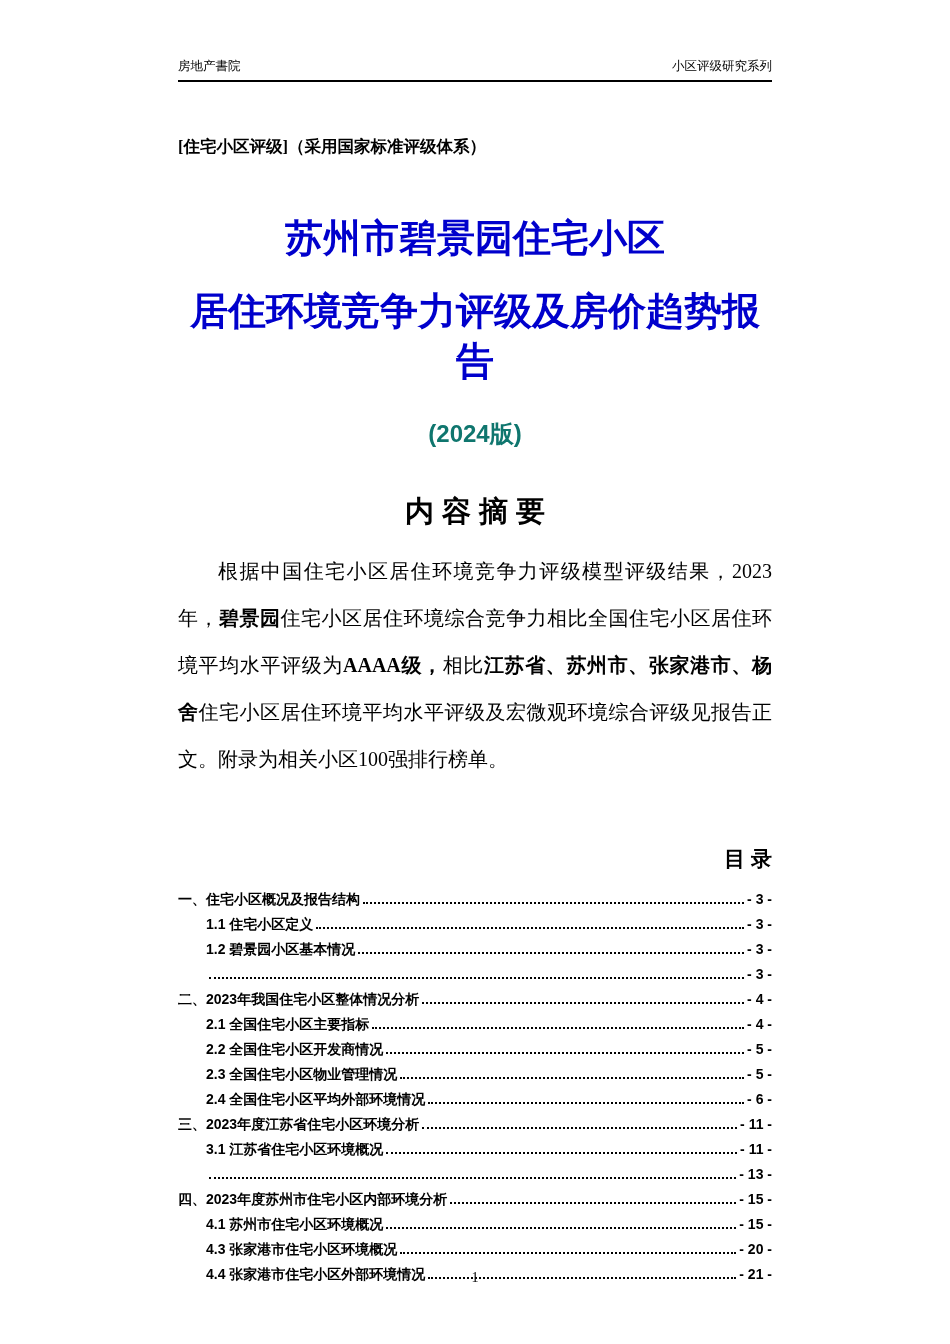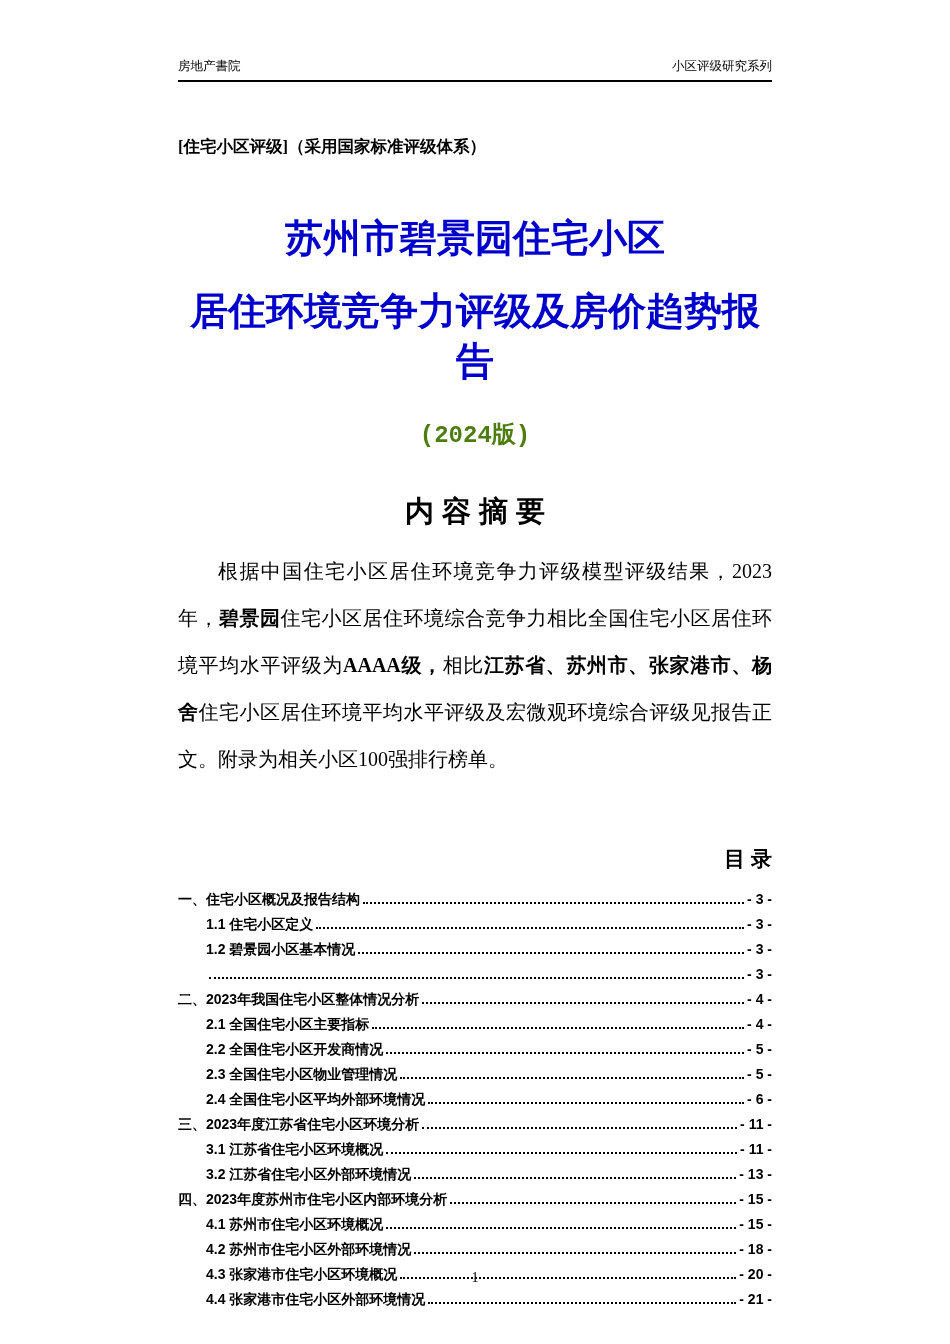--- a/index.html
+++ b/index.html
@@ -35,25 +35,25 @@
     color: #0000CC;
     font-weight: bold;
     font-size: 38px;
     line-height: 1.3;
     font-family: "Liberation Serif", serif;
   }
   .title-line.first { margin-top: 56px; }
   .title-line.second { margin-top: 24px; }
   .title-version {
     text-align: center;
-    color: #4d7c0f;
+    color: #0f766e;
     font-weight: bold;
     font-size: 24px;
     margin-top: 32px;
-    font-family: Liberation Mono, monospace;
+    font-family: Liberation Sans, sans-serif;
   }
   .abstract-heading {
     margin-top: 42px;
     text-align: center;
     font-size: 29px;
     font-weight: bold;
     font-family: "Liberation Sans", sans-serif;
   }
   .abstract-body {
     margin-top: 16px;
@@ -169,38 +169,32 @@
         <span class="toc-label">三、2023年度江苏省住宅小区环境分析</span>
         <span class="toc-dots"></span>
         <span class="toc-page">- 11 -</span>
       </div>
       <div class="toc-row sub">
         <span class="toc-label">3.1 江苏省住宅小区环境概况</span>
         <span class="toc-dots"></span>
         <span class="toc-page">- 11 -</span>
       </div>
       <div class="toc-row sub">
-        <span class="toc-label">3.2 江苏省住宅小区外部环境情况</span>
         <span class="toc-dots"></span>
         <span class="toc-page">- 13 -</span>
       </div>
       <div class="toc-row">
         <span class="toc-label">四、2023年度苏州市住宅小区内部环境分析</span>
         <span class="toc-dots"></span>
         <span class="toc-page">- 15 -</span>
       </div>
       <div class="toc-row sub">
         <span class="toc-label">4.1 苏州市住宅小区环境概况</span>
         <span class="toc-dots"></span>
         <span class="toc-page">- 15 -</span>
-      </div>
-      <div class="toc-row sub">
-        <span class="toc-label">4.2 苏州市住宅小区外部环境情况</span>
-        <span class="toc-dots"></span>
-        <span class="toc-page">- 18 -</span>
       </div>
       <div class="toc-row sub">
         <span class="toc-label">4.3 张家港市住宅小区环境概况</span>
         <span class="toc-dots"></span>
         <span class="toc-page">- 20 -</span>
       </div>
       <div class="toc-row sub">
         <span class="toc-label">4.4 张家港市住宅小区外部环境情况</span>
         <span class="toc-dots"></span>
         <span class="toc-page">- 21 -</span>

